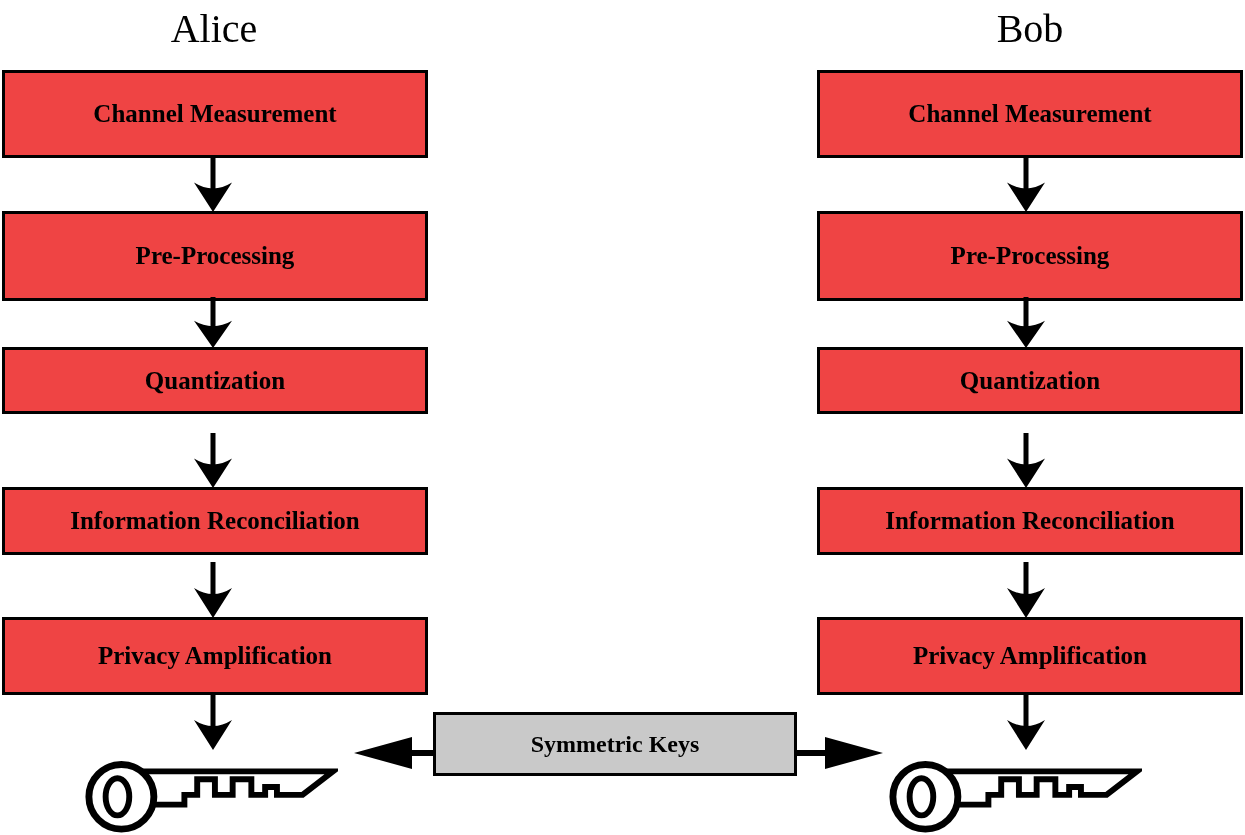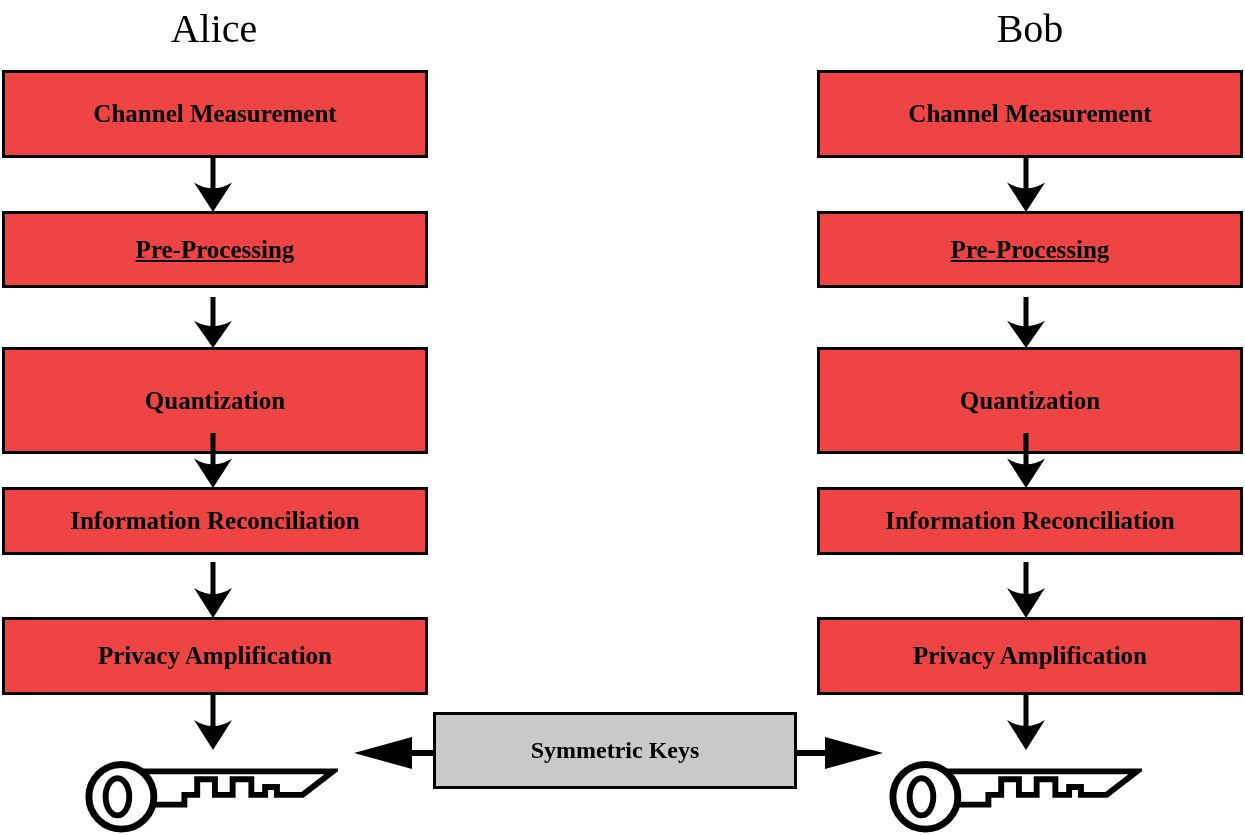--- a/index.html
+++ b/index.html
@@ -32,28 +32,28 @@
     align-items: center;
     justify-content: center;
     font-weight: bold;
     font-size: 25px;
     color: #000000;
     text-align: center;
   }
   .col-left  .process-box { left: 2px;   width: 426px; }
   .col-right .process-box { left: 817px; width: 426px; }
   .b1 { top: 70px;  height: 88px; }
-  .b2 { top: 211px; height: 77px; text-decoration: underline; }
-  .b3 { top: 347px; height: 107px; }
+  .b2 { top: 211px; height: 90px; }
+  .b3 { top: 347px; height: 67px; }
   .b4 { top: 487px; height: 68px; }
   .b5 { top: 617px; height: 78px; text-align: right; }
   .keysbox {
     position: absolute;
     left: 433px; top: 712px;
-    width: 364px; height: 77px;
+    width: 364px; height: 64px;
     box-sizing: border-box;
     border: 3px solid #000000;
     background: #c9c9c9;
     display: flex;
     align-items: center;
     justify-content: center;
     font-weight: bold;
     font-size: 24px;
     color: #000000;
   }

